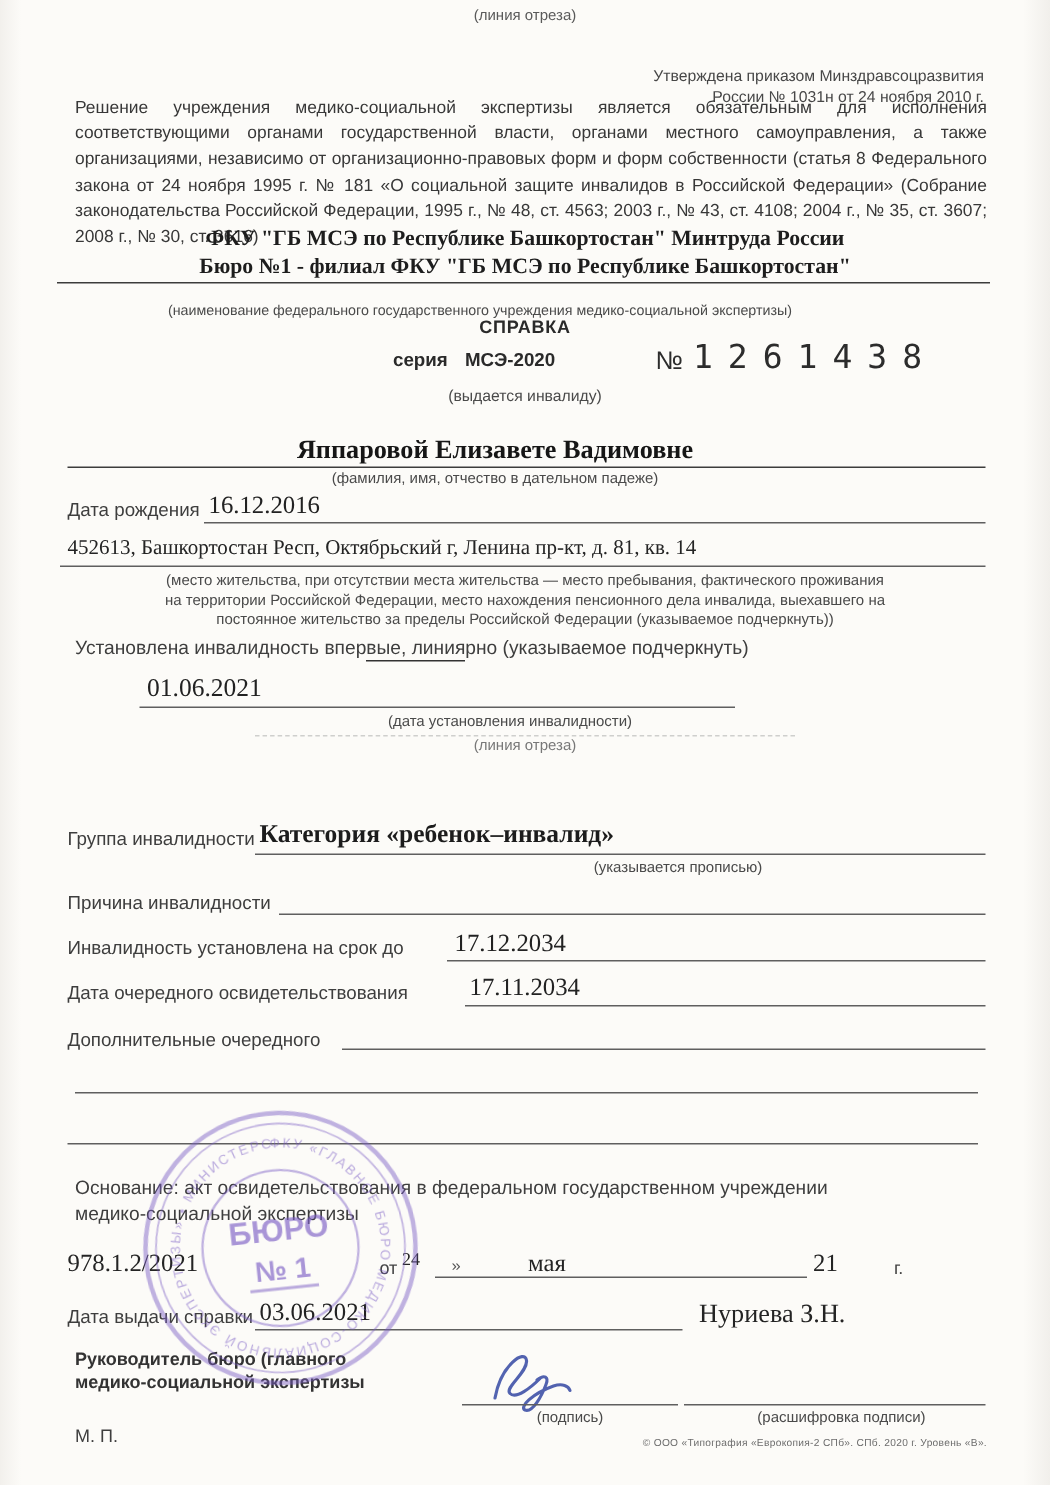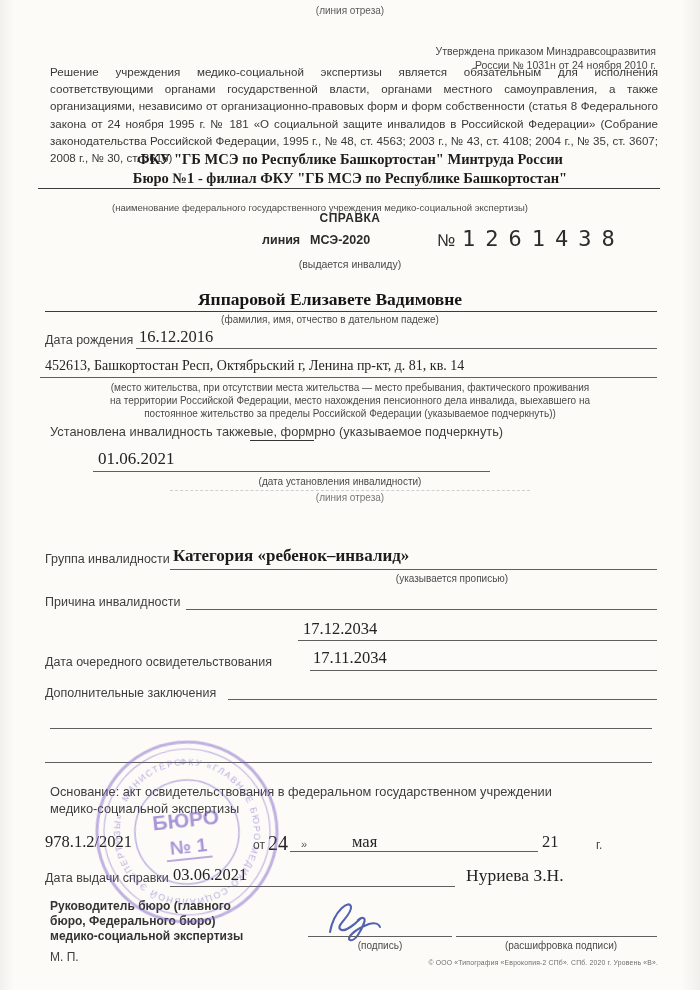--- a/index.html
+++ b/index.html
@@ -40,21 +40,21 @@
 
   <div class="wrap legal" style="left:50px;top:63px;width:608px;">Решение учреждения медико-социальной экспертизы является обязательным для исполнения соответствующими органами государственной власти, органами местного самоуправления, а также организациями, независимо от организационно-правовых форм и форм собственности (статья 8 Федерального закона от 24 ноября 1995 г. № 181 «О социальной защите инвалидов в Российской Федерации» (Собрание законодательства Российской Федерации, 1995 г., № 48, ст. 4563; 2003 г., № 43, ст. 4108; 2004 г., № 35, ст. 3607; 2008 г., № 30, ст. 3616)</div>
 
   <div class="abs orghead" style="top:151px;">ФКУ "ГБ МСЭ по Республике Башкортостан" Минтруда России</div>
   <div class="abs orghead" style="top:170px;">Бюро №1 - филиал ФКУ "ГБ МСЭ по Республике Башкортостан"</div>
   <div class="rule2" style="left:38px;top:188px;width:622px;"></div>
   <div class="abs capsm center" style="left:0;top:202px;width:640px;text-align:center;">(наименование федерального государственного учреждения медико-социальной экспертизы)</div>
 
   <div class="abs center" style="left:0;top:211px;width:700px;font-size:12px;font-weight:bold;letter-spacing:.5px;color:#2a2a2a;">СПРАВКА</div>
 
-  <div class="abs" style="left:262px;top:233px;font-size:12.5px;font-weight:bold;color:#2a2a2a;">линия</div>
+  <div class="abs" style="left:262px;top:233px;font-size:12.5px;font-weight:bold;color:#2a2a2a;">серия</div>
   <div class="abs" style="left:310px;top:233px;font-size:12.5px;font-weight:bold;color:#2a2a2a;">МСЭ-2020</div>
   <div class="abs" style="left:437px;top:231px;font-size:17px;color:#2c2c2c;">№</div>
   <div class="abs" style="left:462px;top:226px;font-family:'DejaVu Sans Mono',monospace;font-size:22px;letter-spacing:10px;color:#2c2c2c;">1261438</div>
   <div class="abs cap center" style="left:0;top:258px;width:700px;font-size:10.5px;">(выдается инвалиду)</div>
 
   <div class="abs center" style="left:0;top:289px;width:660px;font-family:'Liberation Serif',serif;font-weight:bold;font-size:17.5px;color:#161616;">Яппаровой Елизавете Вадимовне</div>
   <div class="rule2" style="left:45px;top:311px;width:612px;"></div>
   <div class="abs cap center" style="left:0;top:314px;width:660px;">(фамилия, имя, отчество в дательном падеже)</div>
 
   <div class="abs lbl" style="left:45px;top:333px;">Дата рождения</div>
@@ -63,69 +63,69 @@
 
   <div class="abs ser" style="left:45px;top:358px;font-size:14px;">452613, Башкортостан Респ, Октябрьский г, Ленина пр-кт, д. 81, кв. 14</div>
   <div class="rule" style="left:40px;top:377px;width:617px;"></div>
   <div class="abs center" style="left:60px;top:381px;width:580px;font-size:10px;line-height:13px;color:#4a4a4a;white-space:normal;">
     <div>(место жительства, при отсутствии места жительства — место пребывания, фактического проживания</div>
     <div>на территории Российской Федерации, место нахождения пенсионного дела инвалида, выехавшего на</div>
     <div>постоянное жительство за пределы Российской Федерации (указываемое подчеркнуть))</div>
   </div>
 
   <div class="abs lbl" style="left:50px;top:424px;font-size:12.8px;">
-    <span>Установлена инвалидность также</span><span class="underl">вые, форм</span><span>рно (указываемое подчеркнуть)</span>
+    <span>Установлена инвалидность впер</span><span class="underl">вые, линия</span><span>рно (указываемое подчеркнуть)</span>
   </div>
   <div class="abs val" style="left:98px;top:449px;font-size:17px;">01.06.2021</div>
   <div class="rule" style="left:93px;top:471px;width:397px;"></div>
   <div class="abs cap center" style="left:225px;top:476px;width:230px;">(дата установления инвалидности)</div>
 
   <div class="abs" style="left:170px;top:490px;width:360px;border-top:1px dashed #9a9a9a;opacity:.45;"></div>
   <div class="abs cap center faded" style="left:0;top:492px;width:700px;">(линия отреза)</div>
 
   <div class="abs lbl" style="left:45px;top:552px;">Группа инвалидности</div>
   <div class="abs valb" style="left:173px;top:546px;font-size:17px;">Категория «ребенок–инвалид»</div>
   <div class="rule" style="left:170px;top:569px;width:487px;"></div>
   <div class="abs cap center" style="left:352px;top:573px;width:200px;">(указывается прописью)</div>
 
   <div class="abs lbl" style="left:45px;top:595px;">Причина инвалидности</div>
   <div class="rule" style="left:186px;top:609px;width:471px;"></div>
 
+  <div class="abs lbl" style="left:45px;top:625px;">Инвалидность установлена на срок до</div>
   <div class="abs val" style="left:303px;top:619px;">17.12.2034</div>
   <div class="rule" style="left:298px;top:640px;width:359px;"></div>
 
   <div class="abs lbl" style="left:45px;top:655px;">Дата очередного освидетельствования</div>
   <div class="abs val" style="left:313px;top:648px;">17.11.2034</div>
   <div class="rule" style="left:310px;top:670px;width:347px;"></div>
 
-  <div class="abs lbl" style="left:45px;top:686px;">Дополнительные заключения</div>
+  <div class="abs lbl" style="left:45px;top:686px;">Дополнительные очередного</div>
   <div class="rule" style="left:228px;top:699px;width:429px;"></div>
   <div class="rule" style="left:50px;top:728px;width:602px;"></div>
   <div class="rule" style="left:45px;top:762px;width:607px;"></div>
 
   <div class="wrap" style="left:50px;top:784px;width:560px;font-size:12.8px;line-height:16.5px;color:#3e3e3e;">
     <div>Основание: акт освидетельствования в федеральном государственном учреждении</div>
     <div>медико-социальной экспертизы</div>
   </div>
   <div class="abs ser" style="left:45px;top:832px;font-size:16.5px;">978.1.2/2021</div>
   <div class="abs" style="left:253px;top:838px;font-size:12px;color:#444;">от</div>
-  <div class="abs ser" style="left:268px;top:832px;font-size:20px;">24</div>
+  <div class="abs ser" style="left:268px;top:832px;font-size:12px;">24</div>
   <div class="rule" style="left:290px;top:851px;width:248px;"></div>
   <div class="abs" style="left:301px;top:838px;font-size:11px;color:#555;">»</div>
   <div class="abs ser" style="left:352px;top:832px;font-size:16.5px;">мая</div>
   <div class="abs ser" style="left:542px;top:832px;font-size:16.5px;">21</div>
   <div class="abs" style="left:596px;top:838px;font-size:12px;color:#444;">г.</div>
 
   <div class="abs lbl" style="left:45px;top:871px;">Дата выдачи справки</div>
   <div class="abs val" style="left:173px;top:865px;">03.06.2021</div>
   <div class="rule" style="left:170px;top:886px;width:285px;"></div>
 
   <div class="wrap" style="left:50px;top:899px;width:270px;font-size:12px;font-weight:bold;line-height:15px;color:#333;">
     <div>Руководитель бюро (главного</div>
-    <div>бюро, Федерального бюро)</div>
     <div>медико-социальной экспертизы</div>
   </div>
   <div class="abs" style="left:50px;top:950px;font-size:12px;color:#3e3e3e;">М. П.</div>
 
   <svg class="sig" width="86" height="48" viewBox="0 0 86 48">
     <g stroke="#3b4ea6" stroke-width="2.1" fill="none" stroke-linecap="round" opacity=".88">
       <path d="M8,36 C12,14 28,3 29,11 C30,19 14,29 18,33 C22,37 32,29 38,23"></path>
       <path d="M36,24 C41,20 44,22 42,27 C39,35 33,46 28,44 C24,42 33,33 47,28 C53,26 57,28 58,31"></path>
     </g>
   </svg>

